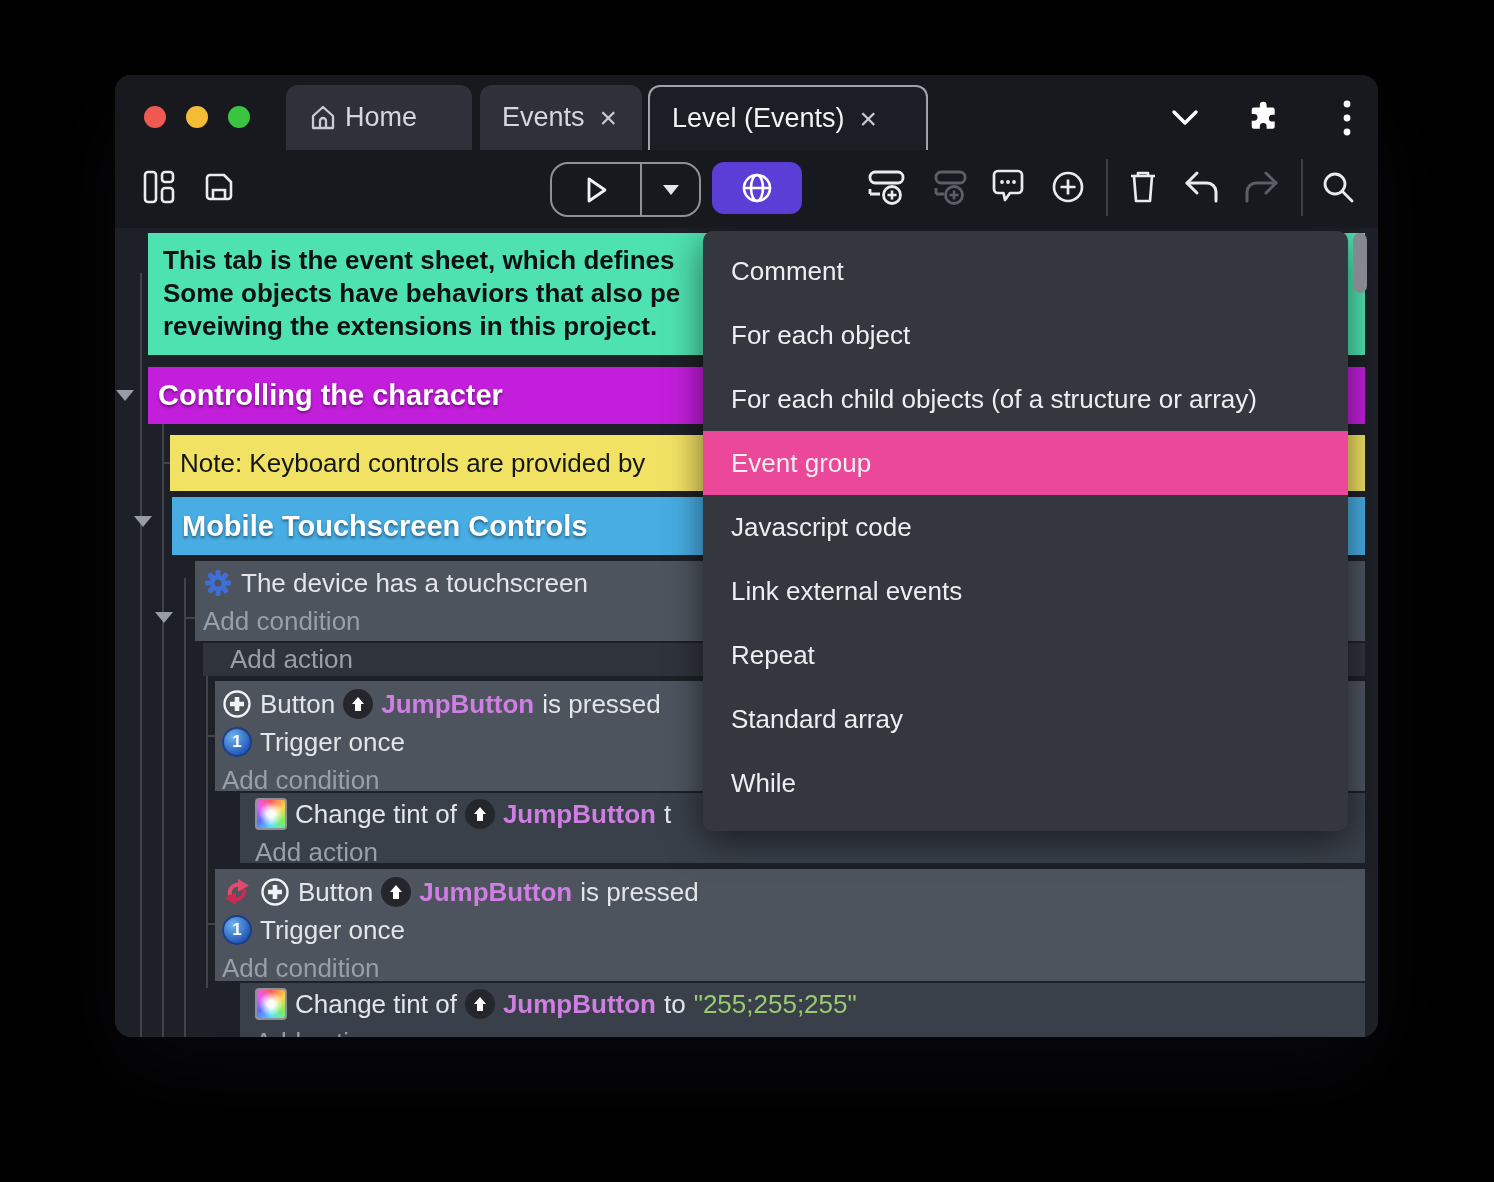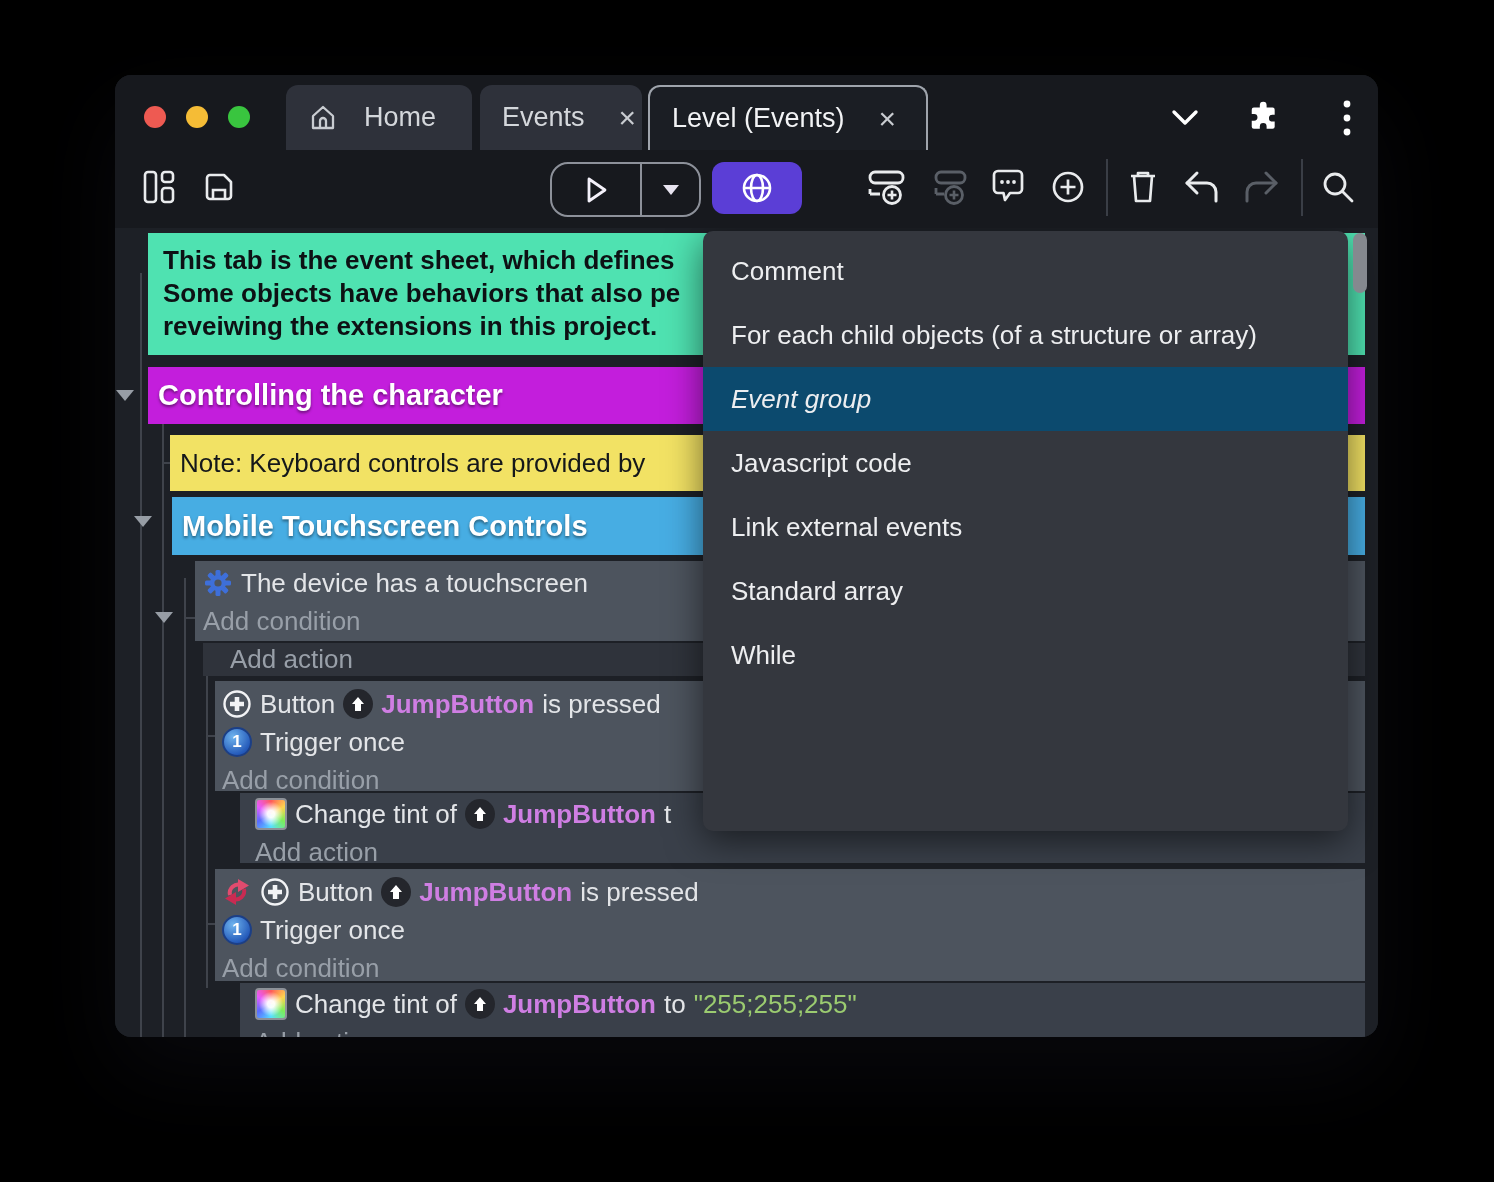--- a/index.html
+++ b/index.html
@@ -7,21 +7,21 @@
   #stage{position:relative;width:1494px;height:1182px;background:#000;}
 
   
   #window{position:absolute;left:115px;top:75px;width:1263px;height:962px;background:#17191E;
     border-radius:16px;overflow:hidden;box-shadow:0 35px 90px rgba(10,10,14,.9);}
 
   
   #titlebar{position:absolute;left:0;top:0;width:100%;height:75px;background:#17191E;}
   .traffic{position:absolute;top:31px;width:22px;height:22px;border-radius:50%;}
   .tab{position:absolute;top:10px;height:65px;border-radius:12px 12px 0 0;display:flex;align-items:center;
-    gap:26px;padding:8px 22px;box-sizing:border-box;font-size:27px;color:#D4D7DB;}
+    gap:7px;padding:8px 22px;box-sizing:border-box;font-size:27px;color:#D4D7DB;}
   .tab .close{font-size:30px;color:#C9CCD1;margin-left:8px;line-height:1;}
   .tab-inactive{background:#2E313A;}
   .tab-active{background:#1B1E24;border:2px solid #9FA4AC;border-bottom:none;color:#F2F3F5;}
   .tab-debugger{background:#363943;color:#B9BDC4;}
   .tb-right-icon{position:absolute;top:26px;width:40px;height:34px;display:flex;align-items:center;justify-content:center;}
 
   
   #toolbar{position:absolute;left:0;top:75px;width:100%;height:75px;background:#17191E;}
   .tool{position:absolute;top:8px;width:52px;height:58px;display:flex;align-items:center;justify-content:center;}
   #playgroup{position:absolute;left:435px;top:12px;width:147px;height:51px;border:2px solid #8D919A;
@@ -50,21 +50,21 @@
   .once-icon{background:radial-gradient(circle at 35% 30%, #6FB4EE, #2257B8 75%);border:2px solid #1C3F86;
     color:#fff;font-size:17px;font-weight:bold;width:26px;height:26px;}
   .tint-icon{width:28px;height:28px;border-radius:4px;flex:0 0 auto;border:2px solid #8D9198;
     background:radial-gradient(circle at 50% 50%, rgba(255,255,255,.95) 0 18%, rgba(255,255,255,0) 62%),
       conic-gradient(#ff5a5a,#ffd34e,#7bee5a,#57e0ff,#5a6cff,#e85aff,#ff5a5a);}
 
   
   #ctxmenu{position:absolute;left:588px;top:3px;width:645px;height:600px;background:#34373E;border-radius:10px;
     box-shadow:0 10px 36px rgba(0,0,0,.55);padding:8px 0;box-sizing:border-box;z-index:40;}
   .mi{height:64px;display:flex;align-items:center;padding-left:28px;font-size:26px;color:#EDEEF0;}
-  .mi-hl{background:#0c4a6e;font-style:italic;}
+  .mi-hl{background:#ec4899;}
 
   
   #scrollthumb{position:absolute;left:1238px;top:5px;width:14px;height:60px;border-radius:7px;background:#85898F;z-index:50;}
 
   svg{display:block;}
 </style>
 </head>
 <body>
 
 <div id="stage">
@@ -356,24 +356,26 @@
           </span>
           <span class="objname">JumpButton</span>
           <span>to</span>
           <span class="strval">"255;255;255"</span>
         </div>
         <div class="evline dim">Add action</div>
       </div>
 
       <div id="ctxmenu">
         <div class="mi">Comment</div>
+        <div class="mi">For each object</div>
         <div class="mi">For each child objects (of a structure or array)</div>
         <div class="mi mi-hl">Event group</div>
         <div class="mi">Javascript code</div>
         <div class="mi">Link external events</div>
+        <div class="mi">Repeat</div>
         <div class="mi">Standard array</div>
         <div class="mi">While</div>
       </div>
 
       <div id="scrollthumb"></div>
     </div>
 
   </div>
 </div>
 

